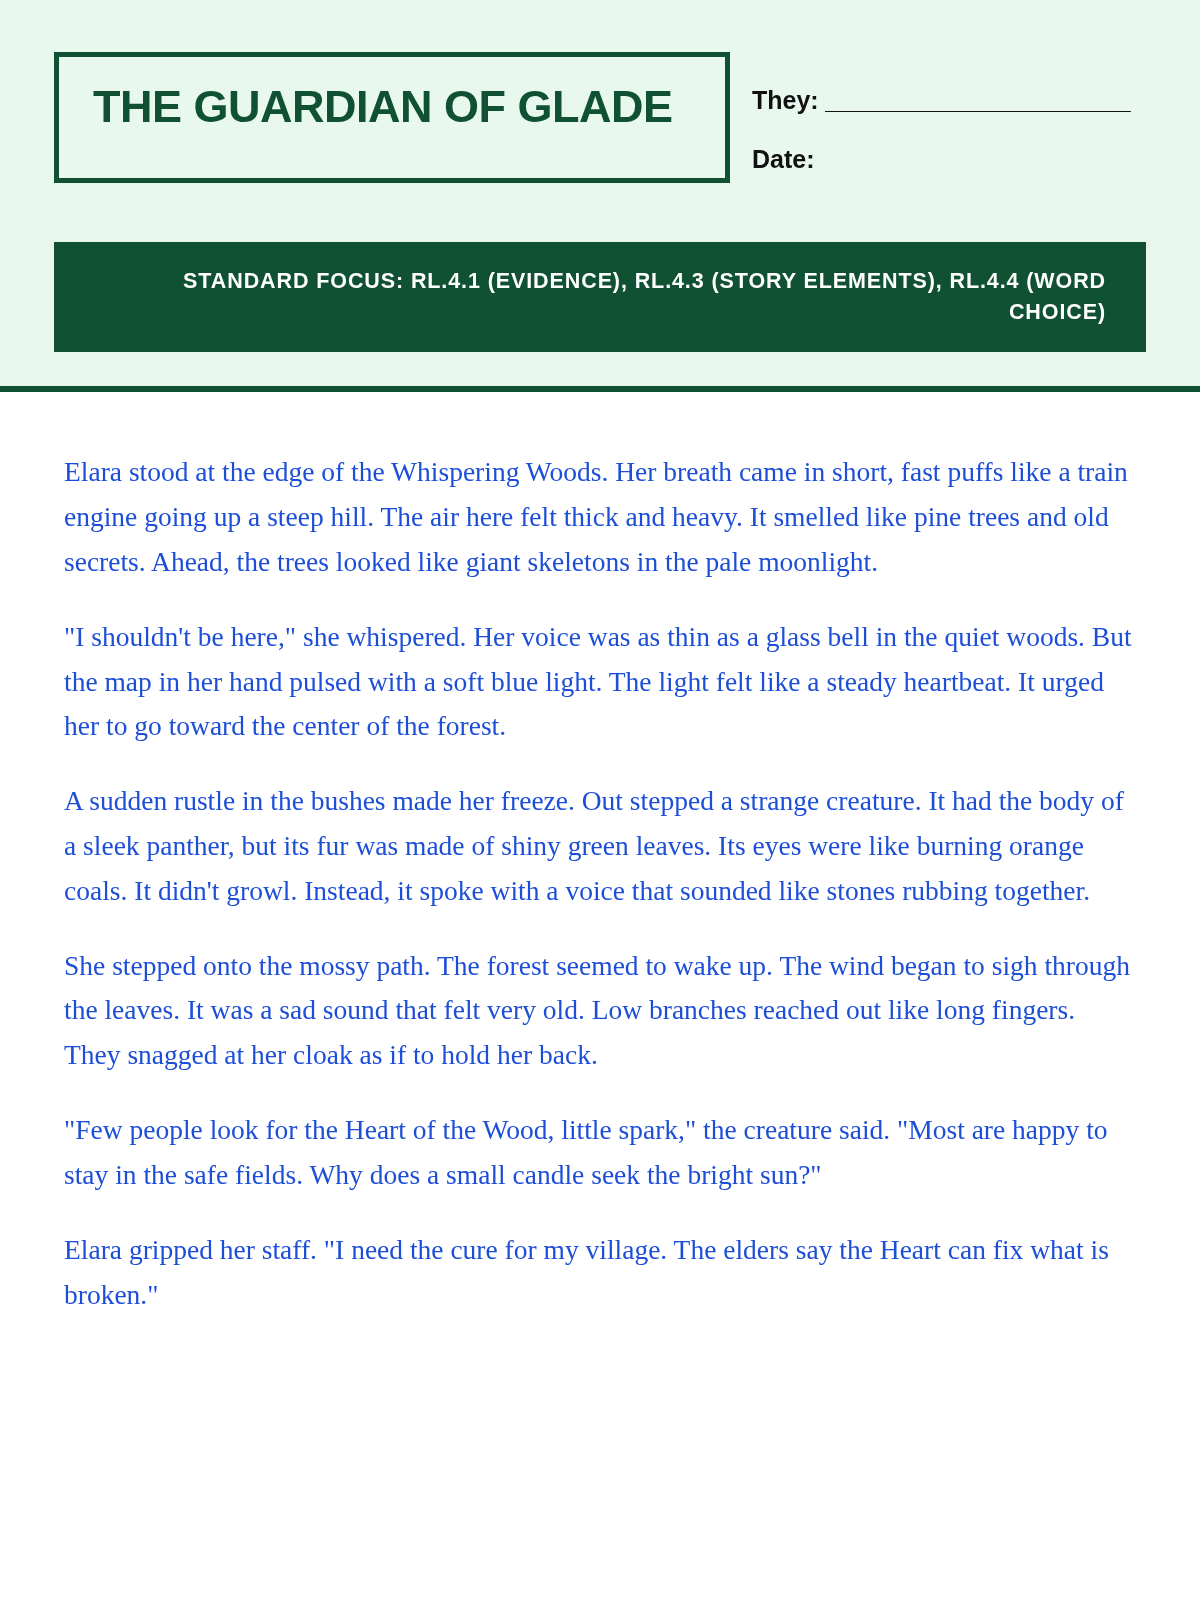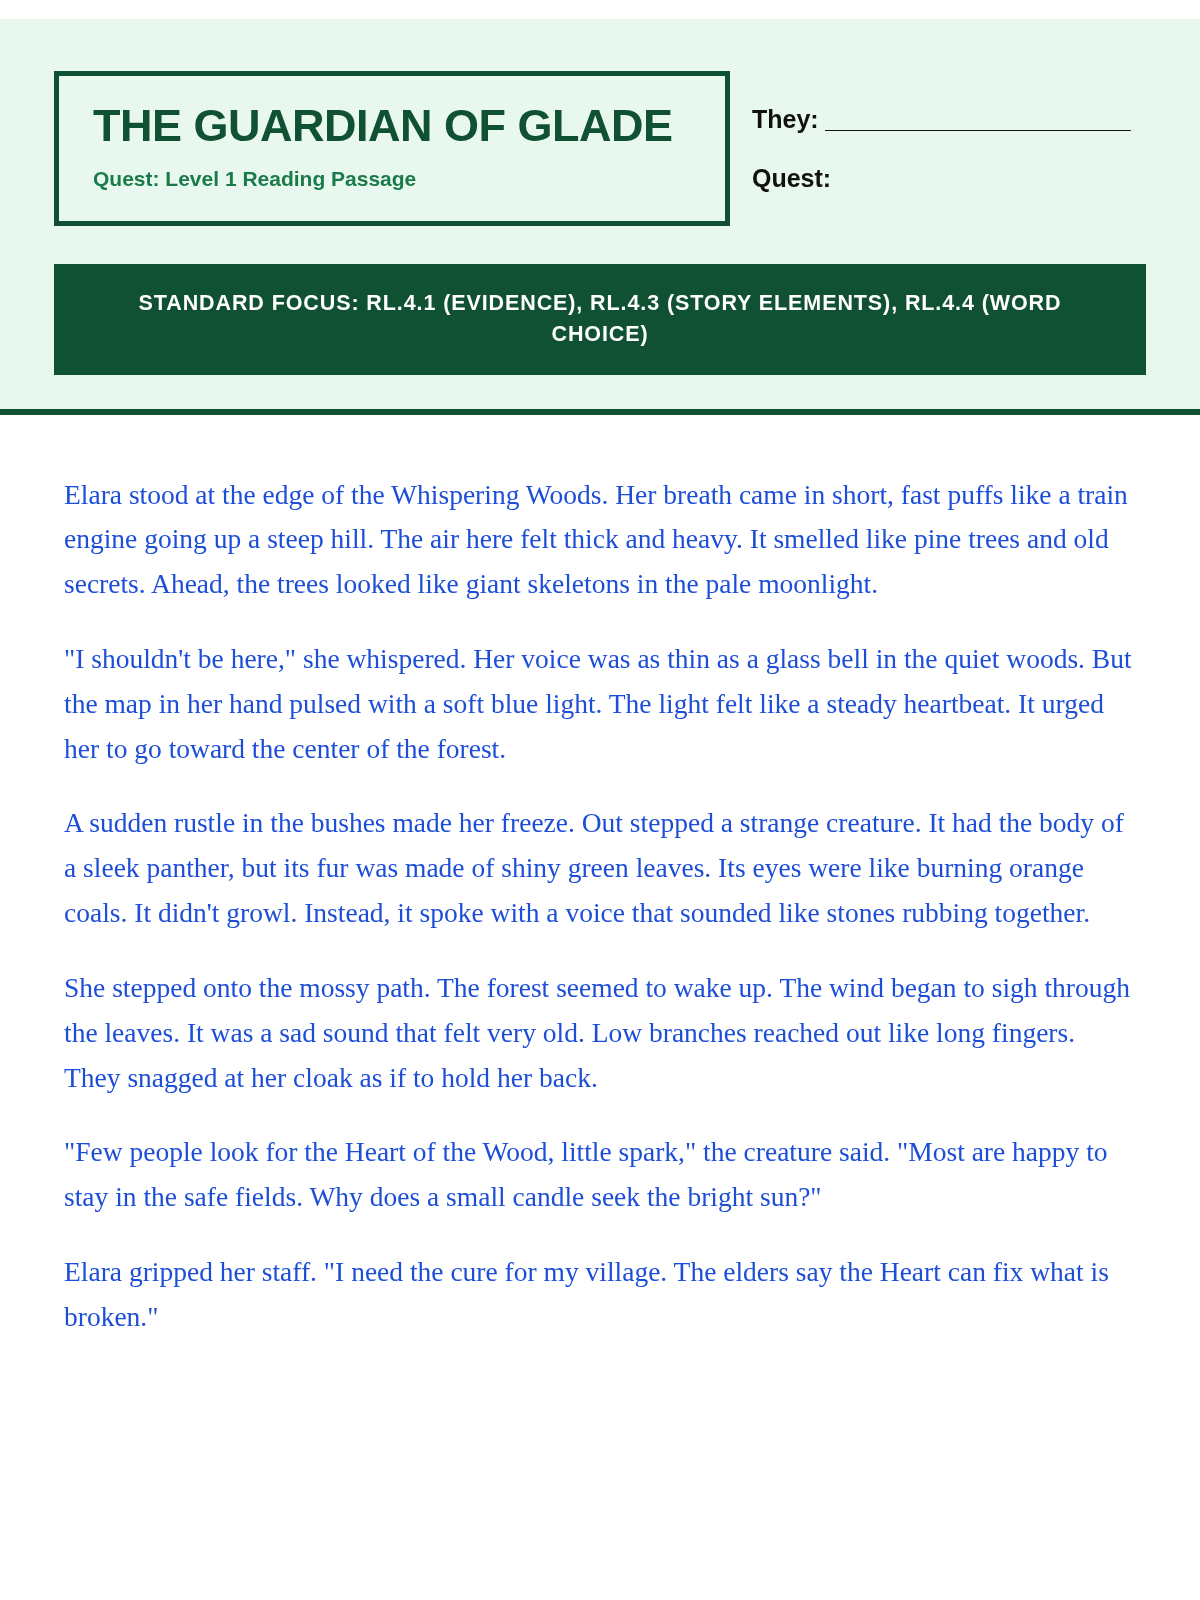--- a/index.html
+++ b/index.html
@@ -12,21 +12,20 @@
     background: #ffffff;
     font-family: "Liberation Sans", sans-serif;
     overflow: hidden;
   }
 
   .sheet {
     width: 1200px;
     height: 1432px;
     position: relative;
     box-sizing: border-box;
-    margin-top: 19px;
   }
 
   
   .header-band {
     background: #e8f8ee;
     padding: 52px 54px 34px 54px;
     box-sizing: border-box;
     border-bottom: 6px solid #0f5132;
   }
 
@@ -84,21 +83,21 @@
   .meta-line {
     letter-spacing: 0px;
     overflow: hidden;
     font-weight: 700;
   }
 
   .standard-bar {
     margin-top: 38px;
     background: #0f5132;
     color: #ffffff;
-    text-align: center;
+    text-align: right;
     font-size: 21.5px;
     font-weight: 700;
     letter-spacing: 0.9px;
     line-height: 1.45;
     padding: 24px 40px;
     box-sizing: border-box;
   }
 
   
   .passage {
@@ -119,30 +118,29 @@
 <body>
 
 <div class="sheet">
 
   <div class="header-band">
 
     <div class="header-top">
 
       <div class="title-box">
         <h1 class="title-main">THE GUARDIAN OF GLADE</h1>
-        <p class="title-sub">Quest: Level 1 Reading Passage</p>
       </div>
 
       <div class="meta-fields">
         <div class="meta-row">
           <span class="meta-label">They:</span>
           <span class="meta-line">______________________</span>
         </div>
         <div class="meta-row">
-          <span class="meta-label">Quest:</span>
+          <span class="meta-label">Date:</span>
         </div>
       </div>
 
     </div>
 
     <div class="standard-bar">STANDARD FOCUS: RL.4.1 (EVIDENCE), RL.4.3 (STORY ELEMENTS), RL.4.4 (WORD CHOICE)</div>
 
   </div>
 
   <div class="passage">

